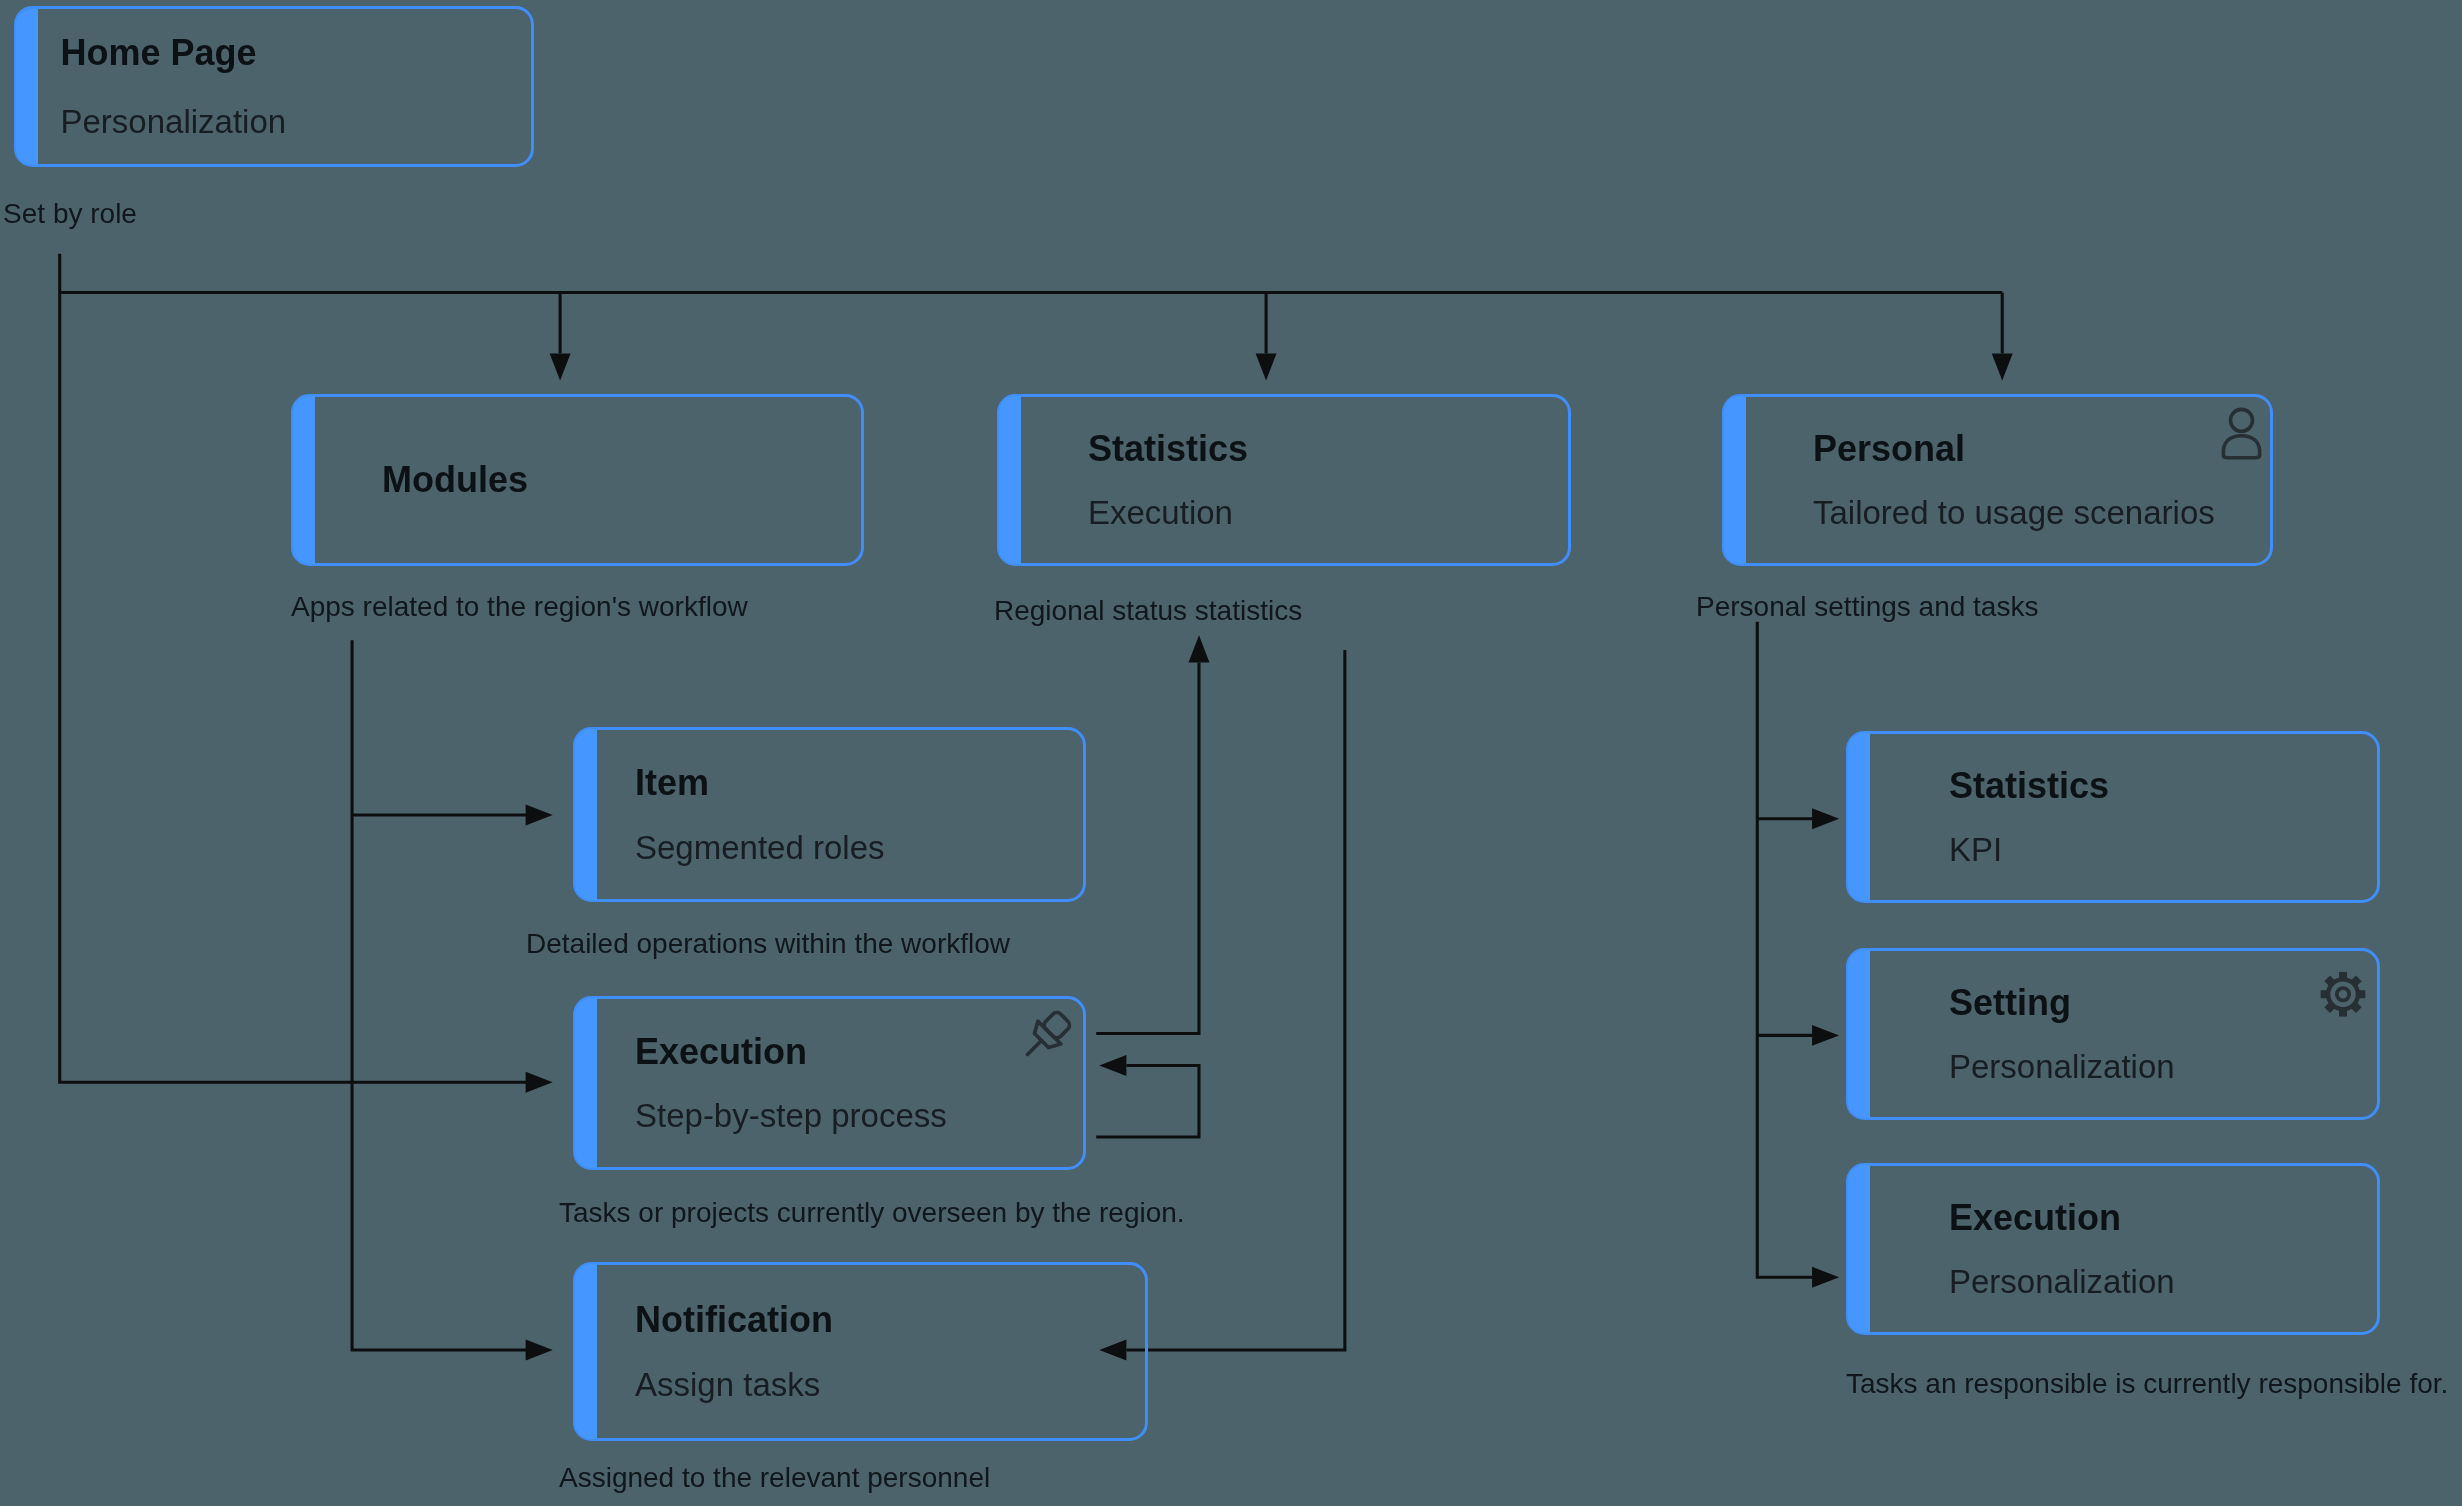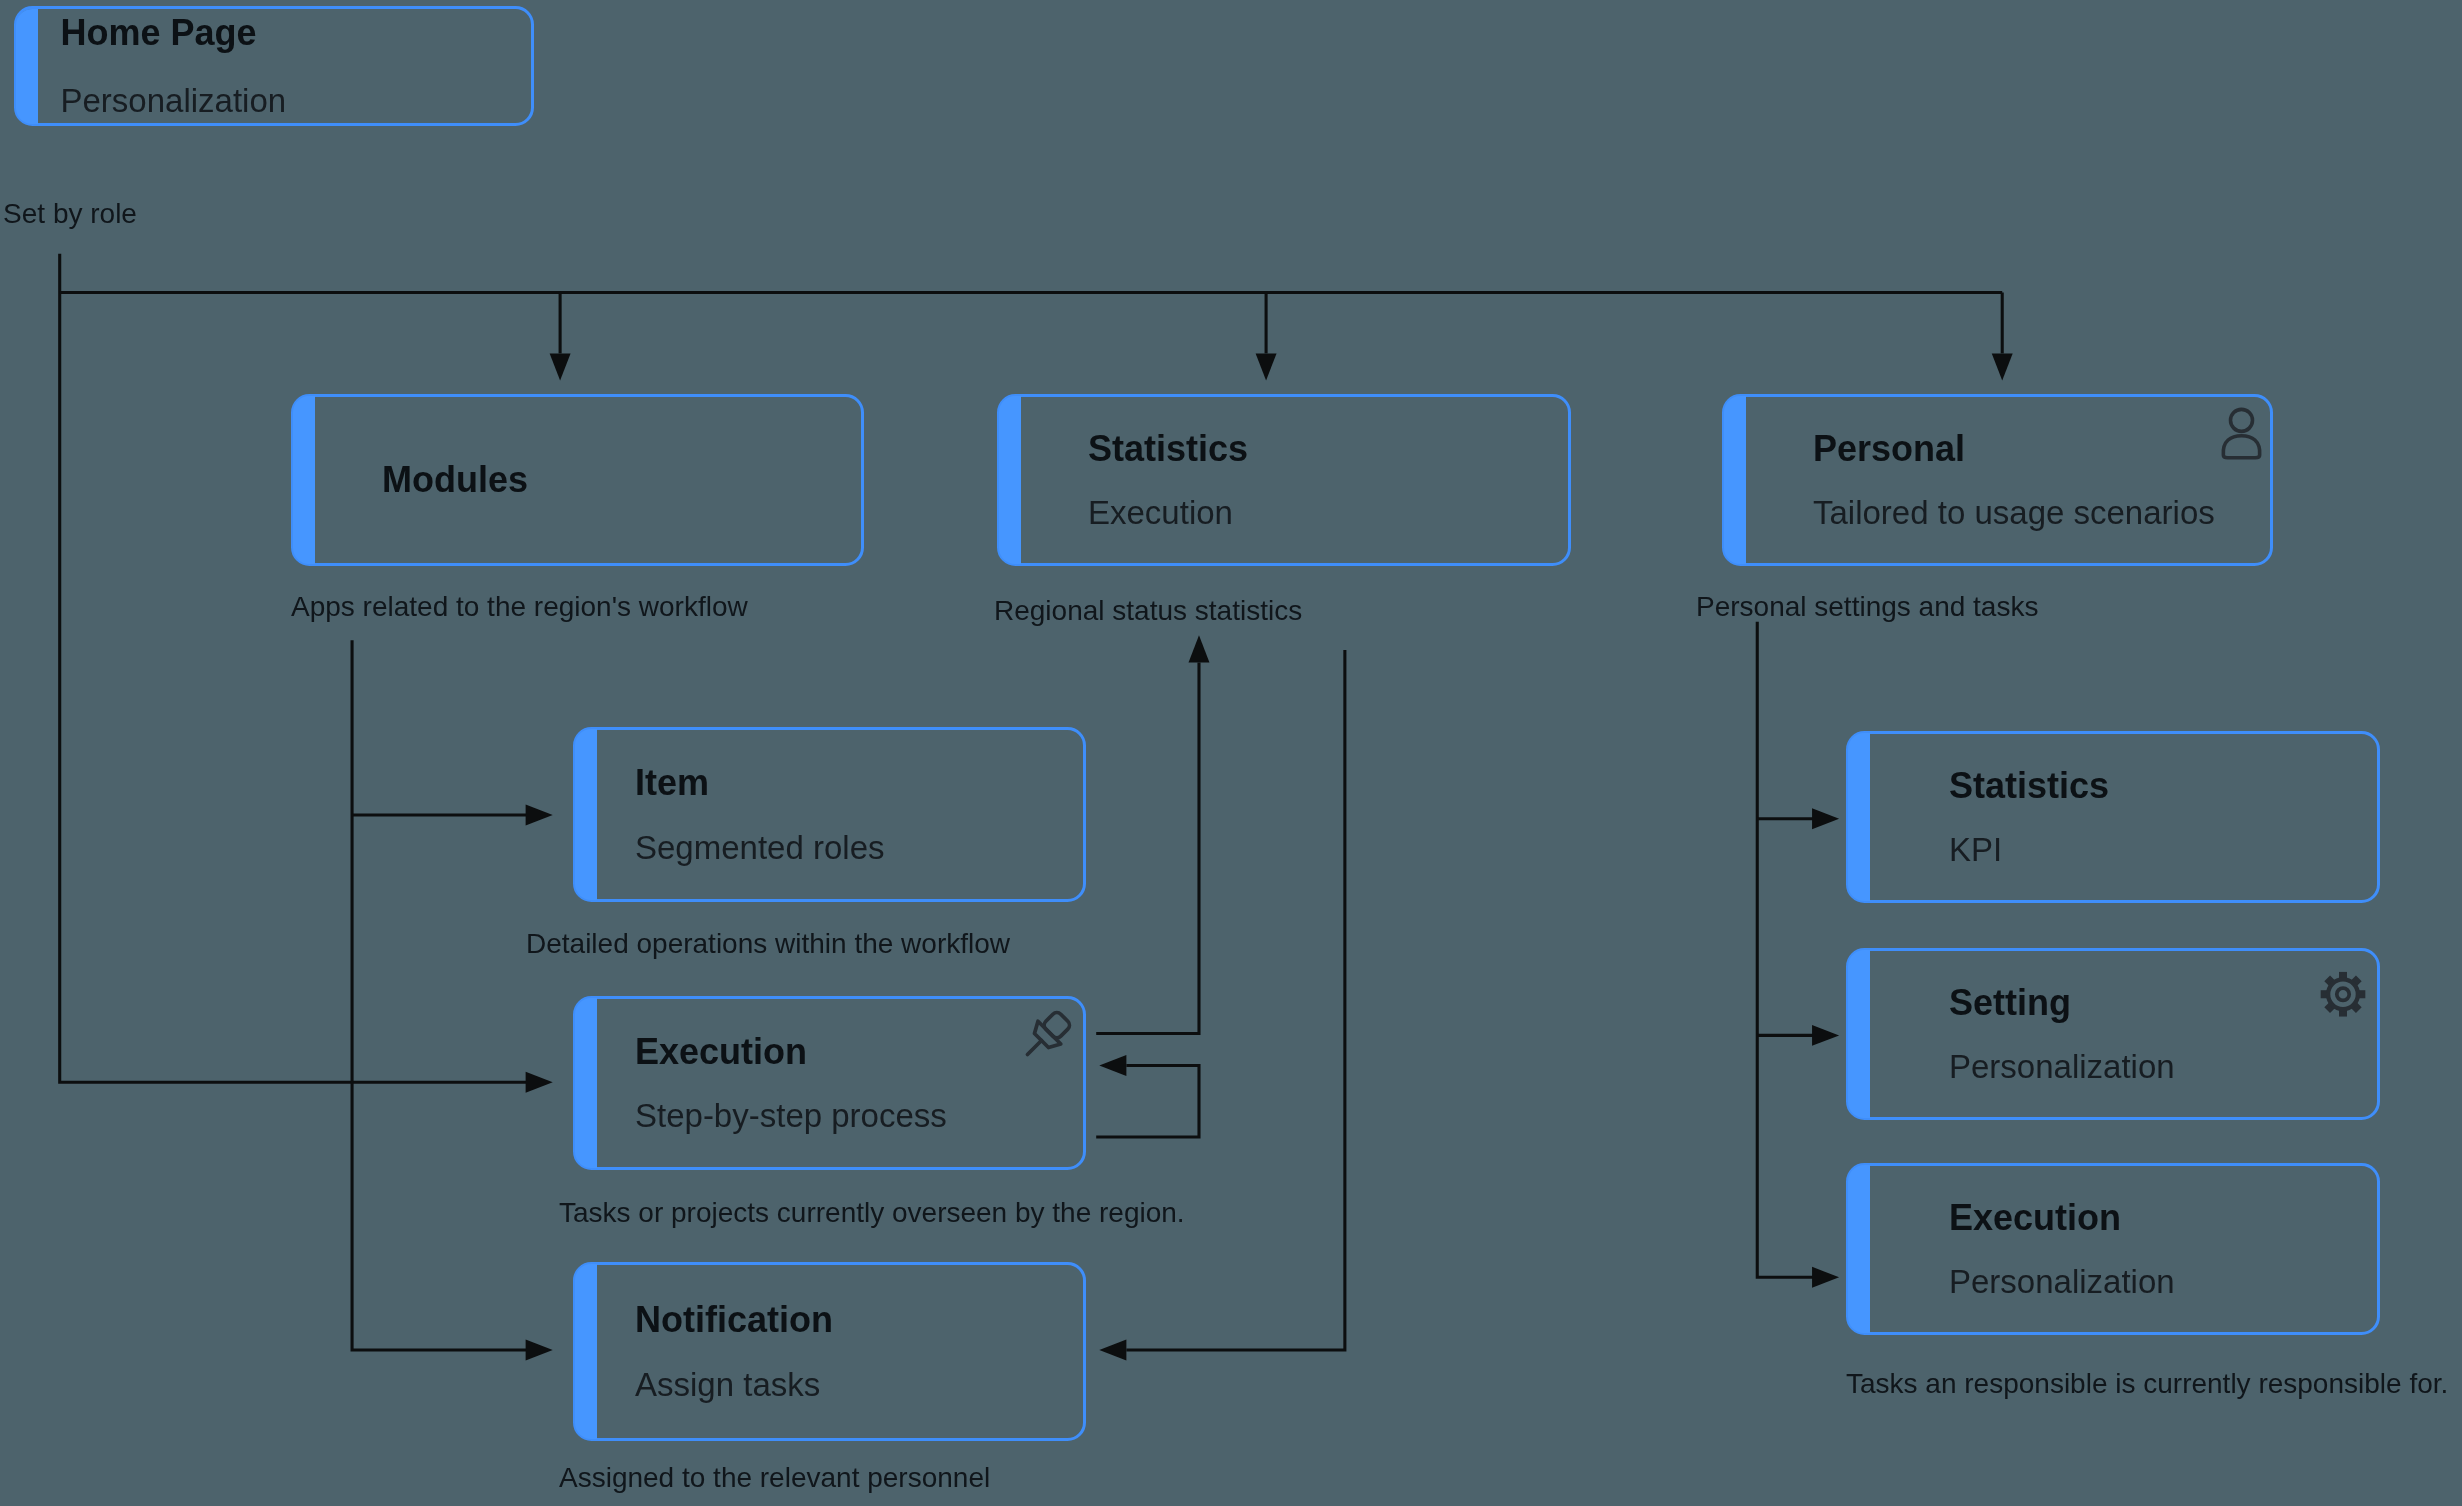--- a/index.html
+++ b/index.html
@@ -74,21 +74,21 @@
       <polygon points="898,2193 854,2176 854,2210"></polygon>
       <polygon points="1948,1032 1931,1076 1965,1076"></polygon>
       <polygon points="1786,1731 1830,1714 1830,1748"></polygon>
       <polygon points="1786,2193 1830,2176 1830,2210"></polygon>
       <polygon points="2988,1330 2944,1313 2944,1347"></polygon>
       <polygon points="2988,1682 2944,1665 2944,1699"></polygon>
       <polygon points="2988,2075 2944,2058 2944,2092"></polygon>
     </g>
   </svg>
 
-  <div class="node pad-home" style="left:13.5px;top:6.2px;width:520px;height:120px;gap:31px">
+  <div class="node pad-home" style="left:13.5px;top:6.2px;width:520px;height:161px;gap:31px">
     <span class="bar"></span>
     <div class="title">Home Page</div>
     <div class="subtitle">Personalization</div>
   </div>
   <div class="caption" style="left:3.1px;top:198px;font-size:28px">Set by role</div>
 
   <div class="node pad-top" style="left:291px;top:394px;width:573px;height:172px">
     <span class="bar"></span>
     <div class="title">Modules</div>
   </div>
@@ -126,21 +126,21 @@
     <svg class="node-icon" style="left:438px;top:7.4px" width="62" height="62" viewBox="0 0 100 100" fill="none" stroke="#272e34" stroke-width="6" stroke-linecap="round" stroke-linejoin="round">
       <g transform="rotate(45 50 50)">
         <rect x="33" y="6" width="34" height="34" rx="9"></rect>
         <path d="M 24 40 L 76 40 L 66 58 L 34 58 Z"></path>
         <line x1="50" y1="58" x2="50" y2="90"></line>
       </g>
     </svg>
   </div>
   <div class="caption" style="left:559px;top:1197px">Tasks or projects currently overseen by the region.</div>
 
-  <div class="node pad-child" style="left:573px;top:1262px;width:513px;height:179px">
+  <div class="node pad-child" style="left:573px;top:1262px;width:575px;height:179px">
     <span class="bar"></span>
     <div class="title">Notification</div>
     <div class="subtitle">Assign tasks</div>
   </div>
   <div class="caption" style="left:559px;top:1462px">Assigned to the relevant personnel</div>
 
   <div class="node pad-rchild" style="left:1846px;top:731px;width:534px;height:172px">
     <span class="bar"></span>
     <div class="title">Statistics</div>
     <div class="subtitle">KPI</div>

